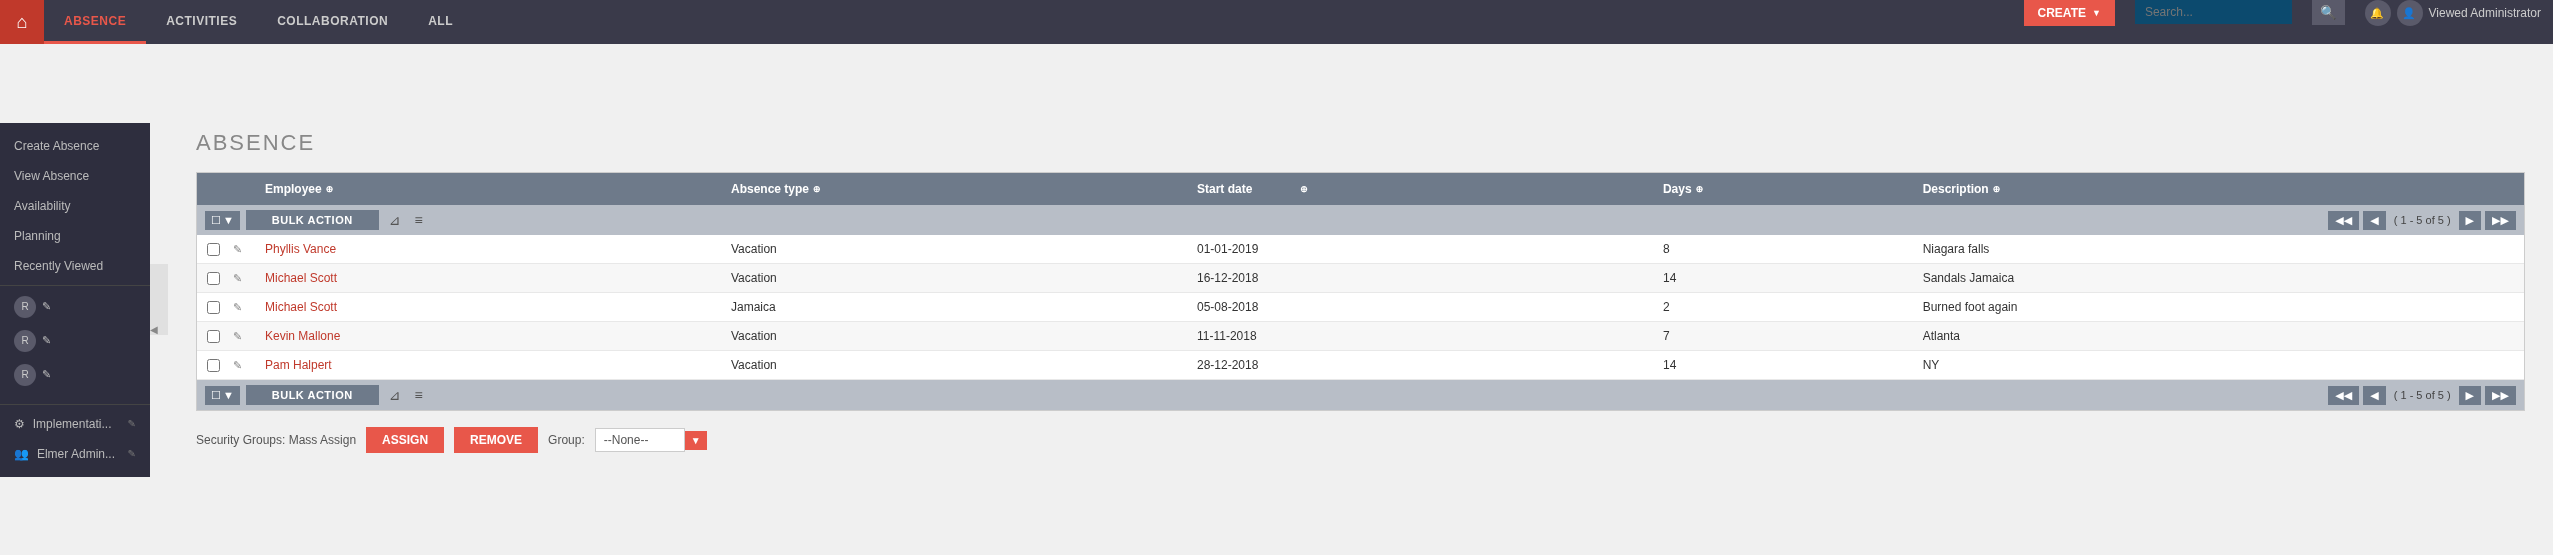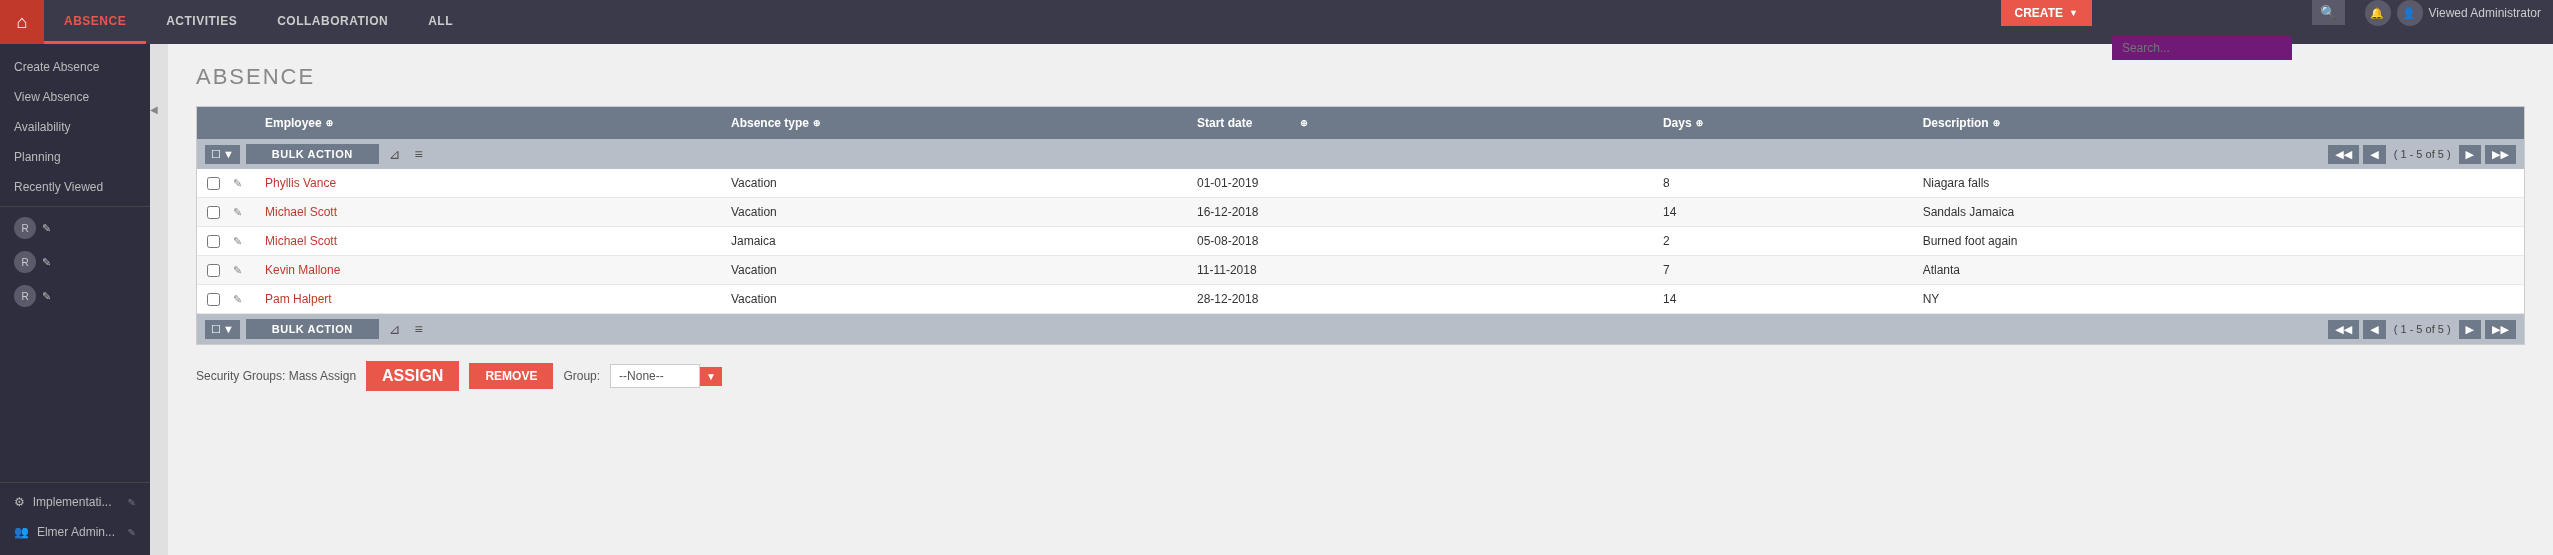--- a/index.html
+++ b/index.html
@@ -44,27 +44,26 @@
       background: #e8574a;
       color: white;
       border: none;
       padding: 6px 14px;
       font-size: 12px;
       font-weight: bold;
       cursor: pointer;
       display: flex; align-items: center; gap: 4px;
     }
     .top-nav .search-box {
-      background: #701a75;
+      background: #0c4a6e;
       border: none;
       color: #ccc;
       padding: 5px 10px;
-      width: 180px;
-      font-size: 12px;
-      margin-top: 36px;
+      width: 157px;
+      font-size: 12px;
     }
     .top-nav .search-btn {
       background: #5a5a6a;
       border: none;
       color: #ccc;
       padding: 5px 8px;
       cursor: pointer;
     }
     .top-nav .user-area {
       display: flex; align-items: center; gap: 6px; color: #ccc; font-size: 12px;
@@ -74,20 +73,21 @@
       background: #5a5a6a;
       display: inline-flex; align-items: center; justify-content: center;
       color: #ccc; font-size: 11px; cursor: pointer;
     }
 
     
     .layout {
       display: flex;
       height: calc(100vh - 44px);
       min-height: 511px;
+      align-items: center;
     }
 
     
     .sidebar {
       width: 150px;
       background: #2e2e3e;
       flex-shrink: 0;
       display: flex;
       flex-direction: column;
     }
@@ -237,21 +237,21 @@
     .security-groups-row {
       display: flex;
       align-items: center;
       padding: 16px 0;
       gap: 10px;
       font-size: 12px;
       color: #555;
     }
     .assign-btn {
       background: #e8574a; color: white; border: none;
-      padding: 6px 16px; cursor: pointer; font-size: 16px; font-weight: bold;
+      padding: 6px 16px; cursor: pointer; font-size: 12px; font-weight: bold;
     }
     .remove-btn {
       background: #e8574a; color: white; border: none;
       padding: 6px 16px; cursor: pointer; font-size: 12px; font-weight: bold;
     }
     .group-select {
       border: 1px solid #ccc;
       padding: 4px 8px;
       font-size: 12px;
       background: white;

